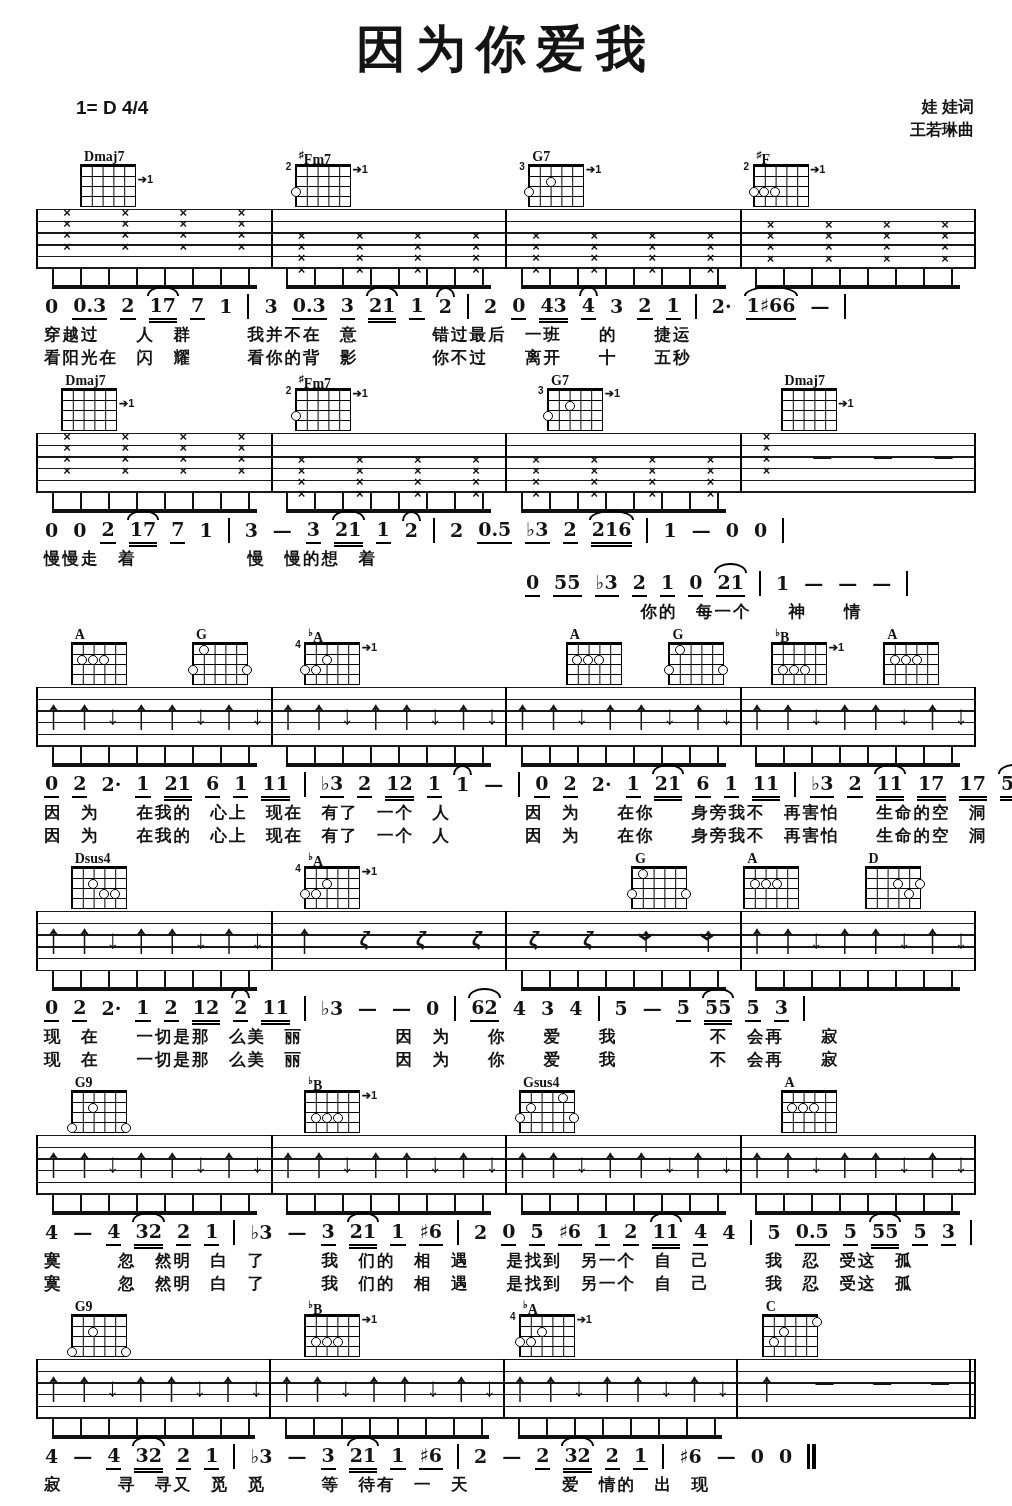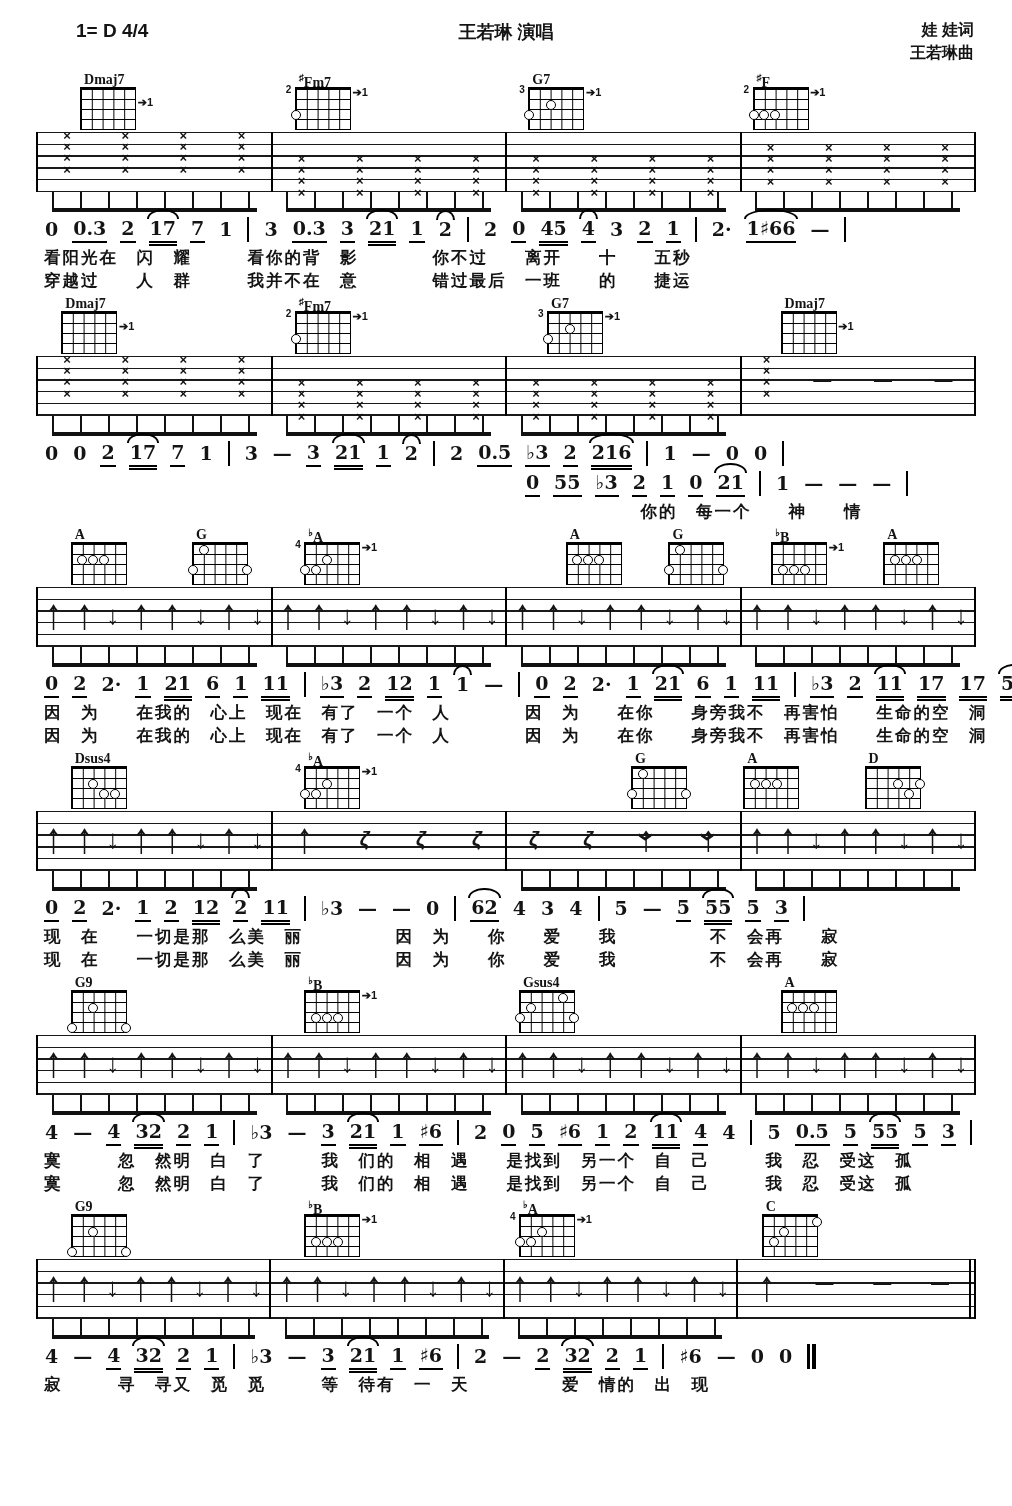--- a/index.html
+++ b/index.html
@@ -58,23 +58,23 @@
        border:2px solid #000;border-bottom:none;border-radius:50% 50% 0 0/100% 100% 0 0;}
   .bar{width:2px;height:25px;background:#000;margin:0 1px;flex:none;}
   .bar.end{width:9px;background:linear-gradient(to right,#000 0 3px,#fff 3px 5px,#000 5px 9px);}
   .lyrics{margin-left:10px;font-size:16.5px;letter-spacing:2px;line-height:23px;
        white-space:pre;font-weight:bold;font-family:"Liberation Serif",serif;}
 </style>
 </head>
 <body>
 
 <div class="page">
+  <h1 class="title">因为你爱我</h1>
   <div class="meta">
     <span class="key">1= D 4/4</span>
-    <span class="performer">王若琳 演唱</span>
     <div class="credits">
       <div>娃 娃词</div>
       <div>王若琳曲</div>
     </div>
   </div>
   <div class="systems">
       <section class="system">
         <div class="chord-row">
           <div class="chord" style="left: 3%;">
             <div class="chord-name">Dmaj7</div>
@@ -194,33 +194,33 @@
           <span class="bar"></span>
           <span class="tok">3</span>
           <span class="tok u1">0.3</span>
           <span class="tok u1">3</span>
           <span class="tok u2 arcs">21</span>
           <span class="tok u1">1</span>
           <span class="tok arcs">2</span>
           <span class="bar"></span>
           <span class="tok">2</span>
           <span class="tok u1">0</span>
-          <span class="tok u2">45</span>
+          <span class="tok u2">43</span>
           <span class="tok u1 arcs">4</span>
           <span class="tok">3</span>
           <span class="tok u1">2</span>
           <span class="tok u1">1</span>
           <span class="bar"></span>
           <span class="tok">2·</span>
           <span class="tok u1 arcs">1♯66</span>
           <span class="tok">—</span>
           <span class="bar"></span>
         </div>
+        <div class="lyrics">穿越过　　人　群　　　我并不在　意　　　　错过最后　一班　　的　　捷运</div>
         <div class="lyrics">看阳光在　闪　耀　　　看你的背　影　　　　你不过　　离开　　十　　五秒</div>
-        <div class="lyrics">穿越过　　人　群　　　我并不在　意　　　　错过最后　一班　　的　　捷运</div>
       </section>
       <section class="system">
         <div class="chord-row">
           <div class="chord" style="left: 1%;">
             <div class="chord-name">Dmaj7</div>
             <div class="grid">
               <span class="cararrow" style="top: 17%;">➔1</span>
             </div>
           </div>
           <div class="chord" style="left: 26%;">
@@ -332,20 +332,21 @@
           <span class="tok u1">♭3</span>
           <span class="tok u1">2</span>
           <span class="tok u2 arcs">216</span>
           <span class="bar"></span>
           <span class="tok">1</span>
           <span class="tok">—</span>
           <span class="tok">0</span>
           <span class="tok">0</span>
           <span class="bar"></span>
         </div>
+        <div class="lyrics">慢慢走　着　　　　　　慢　慢的想　着</div>
         <div class="melody" style="margin-left: 52%;">
           <span class="tok u1">0</span>
           <span class="tok u1">55</span>
           <span class="tok u1">♭3</span>
           <span class="tok u1">2</span>
           <span class="tok u1">1</span>
           <span class="tok u1">0</span>
           <span class="tok u1 arcs">21</span>
           <span class="bar"></span>
           <span class="tok">1</span>

